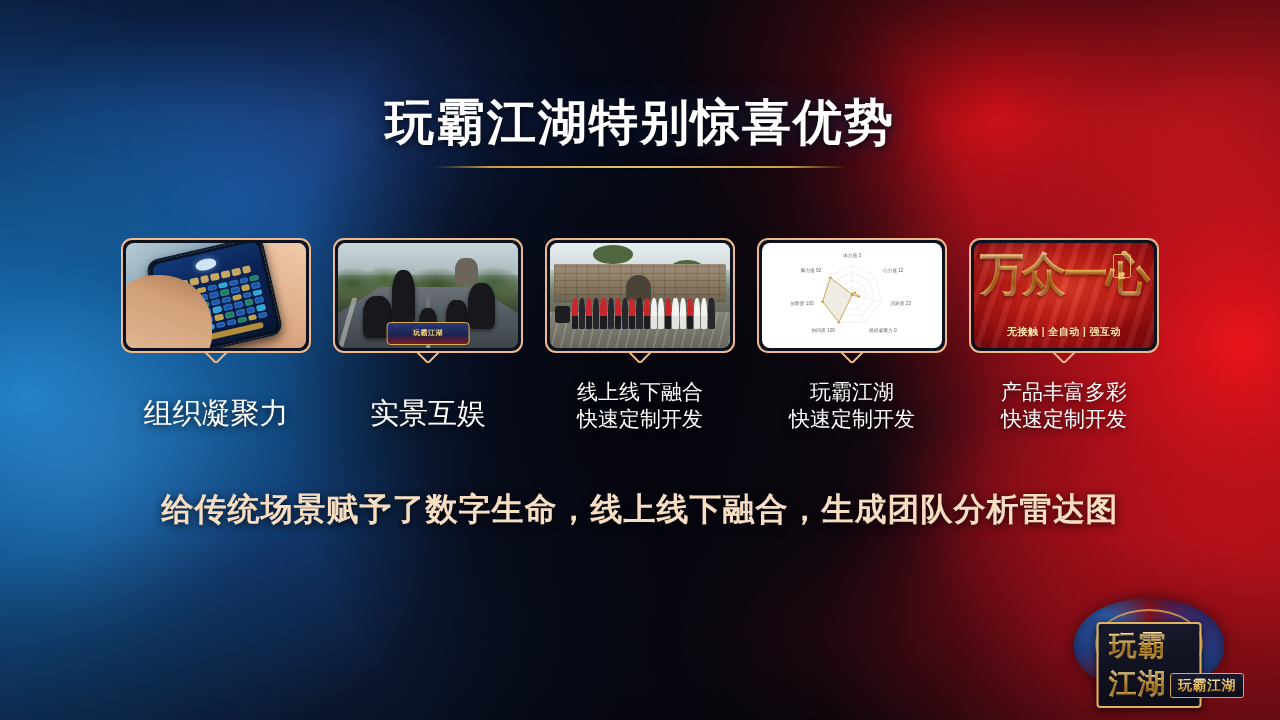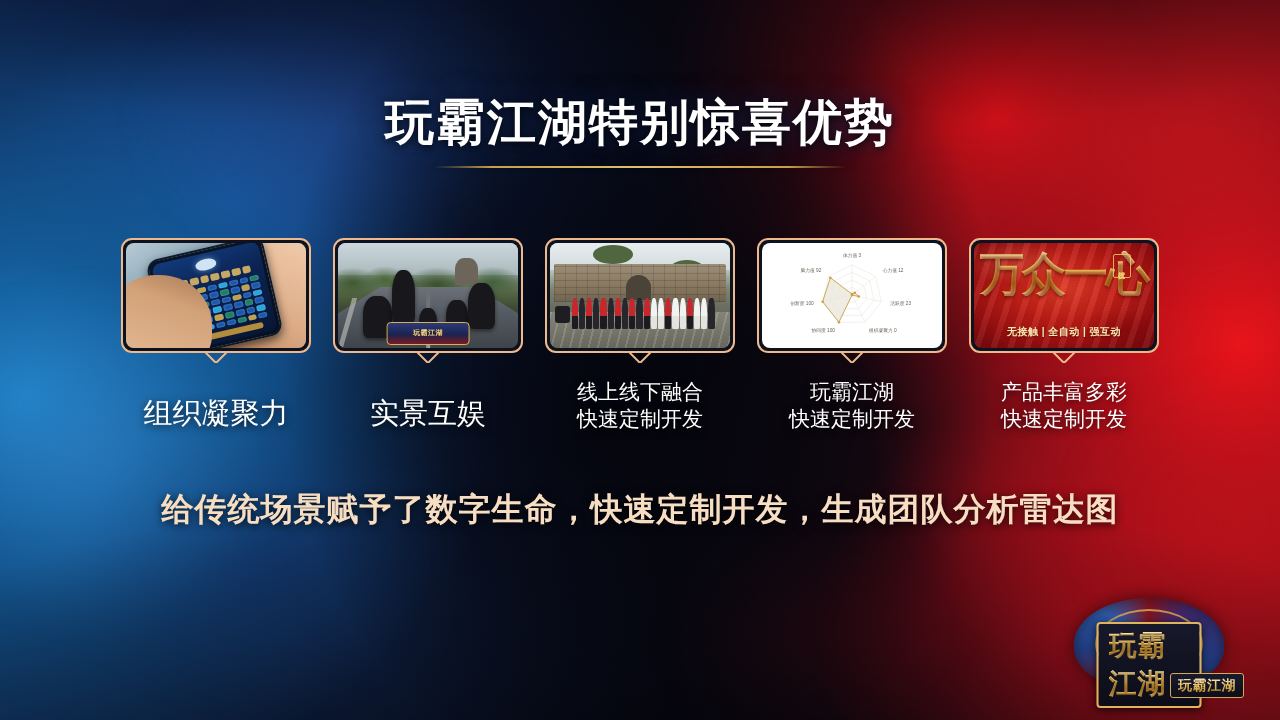--- a/index.html
+++ b/index.html
@@ -486,21 +486,21 @@
     <div class="cap-col">
       <div class="cap-2">玩霸江湖</div>
       <div class="cap-2" style="padding-top:0">快速定制开发</div>
     </div>
     <div class="cap-col">
       <div class="cap-2">产品丰富多彩</div>
       <div class="cap-2" style="padding-top:0">快速定制开发</div>
     </div>
   </div>
 
-  <div class="tagline">给传统场景赋予了数字生命，快速定制开发，生成团队分析雷达图</div>
+  <div class="tagline">给传统场景赋予了数字生命，线上线下融合，生成团队分析雷达图</div>
 
   <div class="logo">
     <div class="logo-shield"></div>
     <div class="logo-plate">
       <span>玩霸江湖</span>
     </div>
     <div class="logo-sub">
       <span>玩霸江湖</span>
     </div>
   </div>

